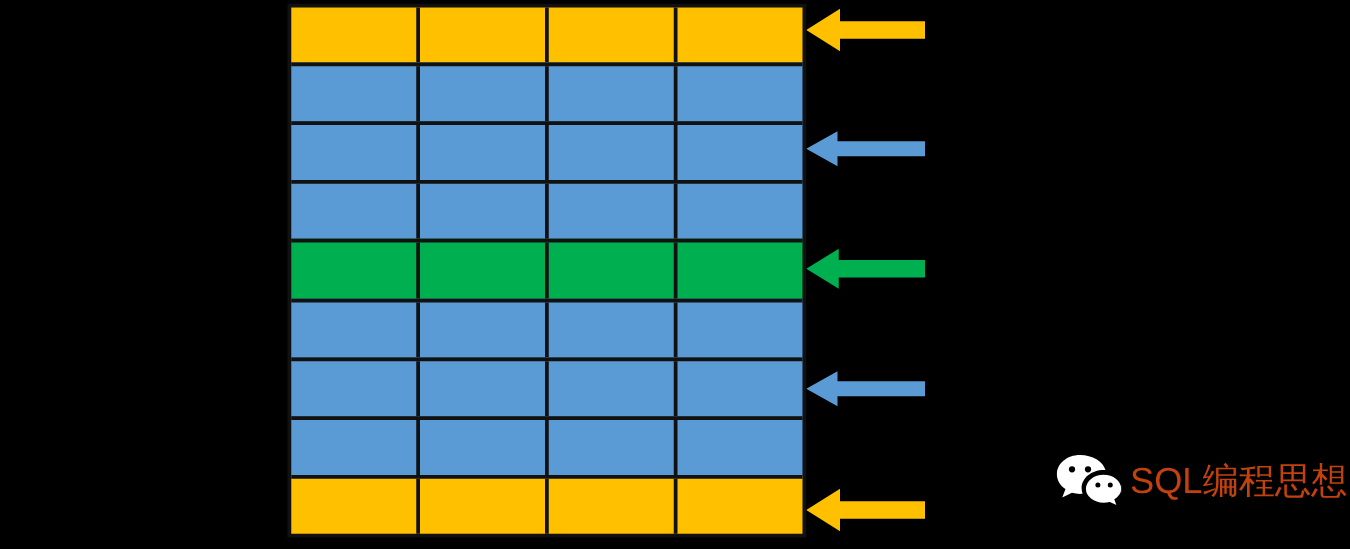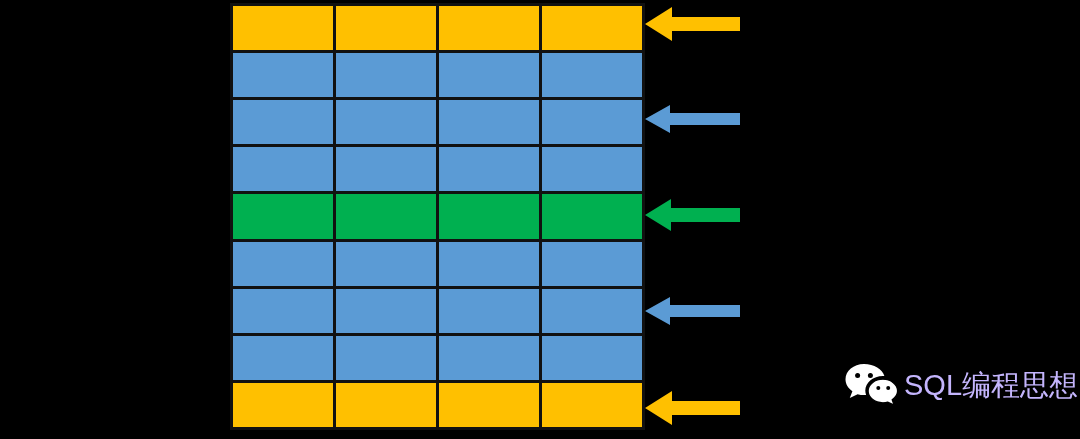--- a/index.html
+++ b/index.html
@@ -168,14 +168,14 @@
   <svg id="wechat-icon" viewBox="0 0 52 47">
 
     <path d="M 19 2 C 8.5 2 0.5 8.9 0.5 17.3 C 0.5 22.1 3.2 26.4 7.4 29.2 L 4.8 36 L 12.6 32.2 C 14.6 32.8 16.8 33.1 19 33.1 C 19.7 33.1 20.4 33.1 21.1 33 C 20.6 31.6 20.3 30.1 20.3 28.5 C 20.3 20.4 28.2 13.9 37.9 13.9 C 38.4 13.9 38.9 13.9 39.4 14 C 37.4 7.1 29.1 2 19 2 Z" fill="#ffffff"></path>
     <circle cx="12.6" cy="13.4" r="2.5" fill="#000000"></circle>
     <circle cx="25.4" cy="13.4" r="2.5" fill="#000000"></circle>
 
     <path d="M 37.9 17.2 C 29.7 17.2 23.1 22.5 23.1 29 C 23.1 35.5 29.7 40.8 37.9 40.8 C 39.6 40.8 41.3 40.6 42.8 40.2 L 49.2 43.2 L 47.2 37.7 C 50.5 35.5 52.6 32.5 52.6 29 C 52.6 22.5 46 17.2 37.9 17.2 Z" fill="#ffffff" stroke="#000000" stroke-width="1.3"></path>
     <circle cx="33.3" cy="25.9" r="2" fill="#000000"></circle>
     <circle cx="43.2" cy="25.9" r="2" fill="#000000"></circle>
   </svg>
-  <span id="watermark-text" style="color: #c4b5fd;">SQL编程思想</span>
+  <span id="watermark-text" style="color: #c2410c;">SQL编程思想</span>
 </div>
 
 </body></html>

